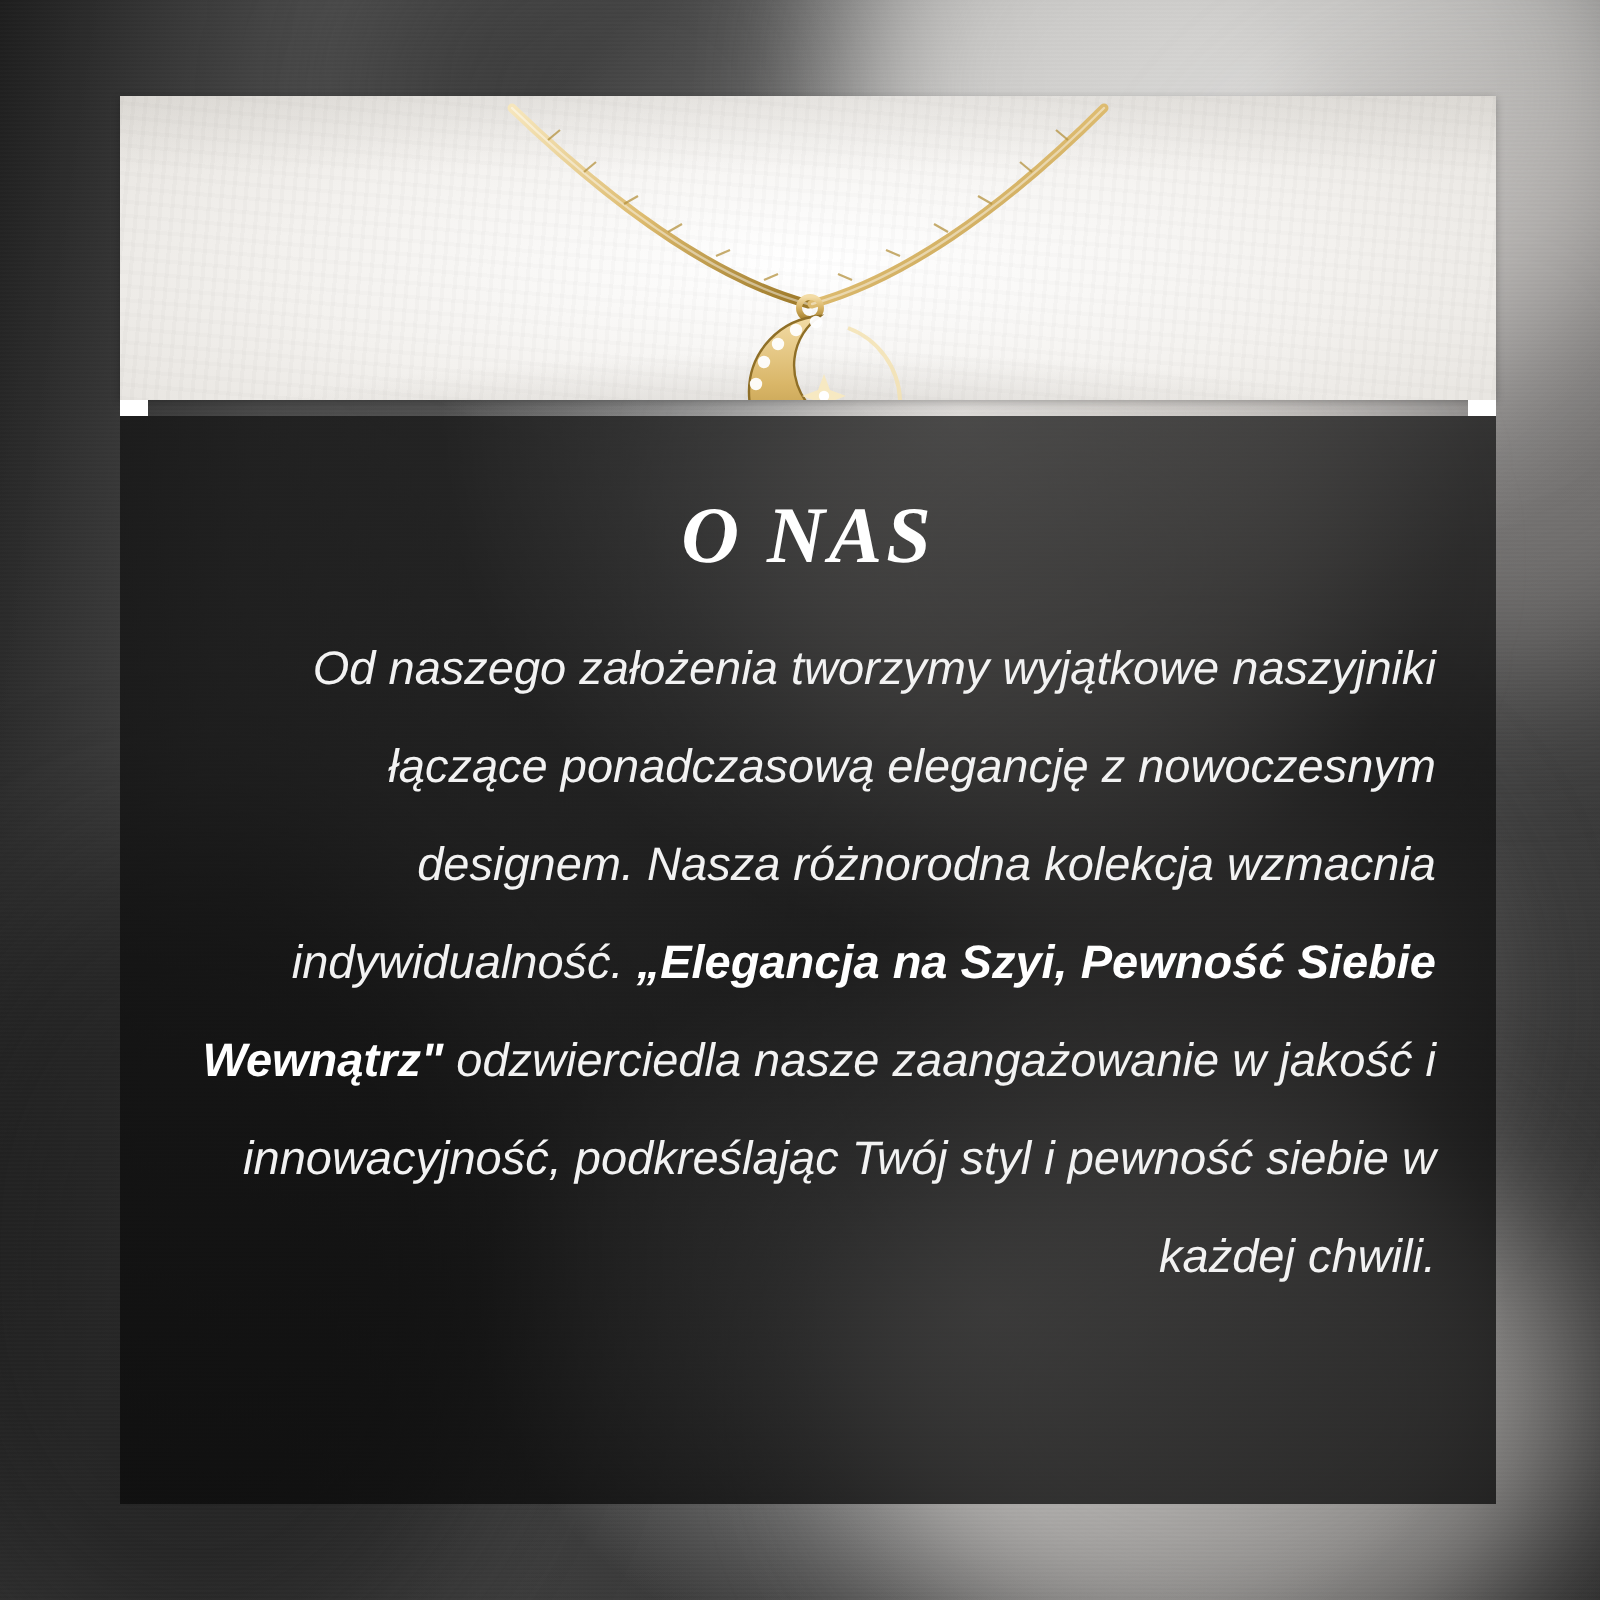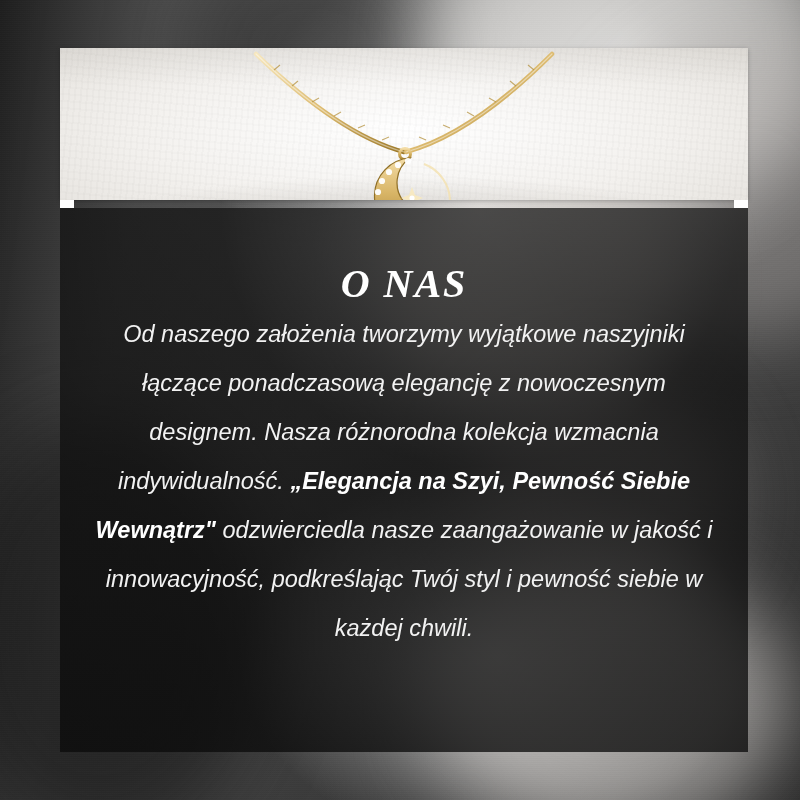--- a/index.html
+++ b/index.html
@@ -101,33 +101,32 @@
     top: 36px;
     left: 0;
     width: 100%;
     text-align: center;
     font-family: "Liberation Serif", serif;
     font-style: italic;
     font-weight: bold;
     font-size: 40px;
     letter-spacing: 2px;
     color: #ffffff;
-    margin-top: 16px;
   }
   .panel-body {
     position: absolute;
     left: 30px;
     right: 30px;
     top: 102px;
     font-family: "Liberation Sans", sans-serif;
     font-style: italic;
     font-size: 23.5px;
     line-height: 49px;
     color: #f2f2f2;
-    text-align: center;
+    text-align: right;
   }
   .panel-body b {
     font-weight: bold;
     color: #ffffff;
   }
 
   
   .notch {
     position: absolute;
     background: #ffffff;

